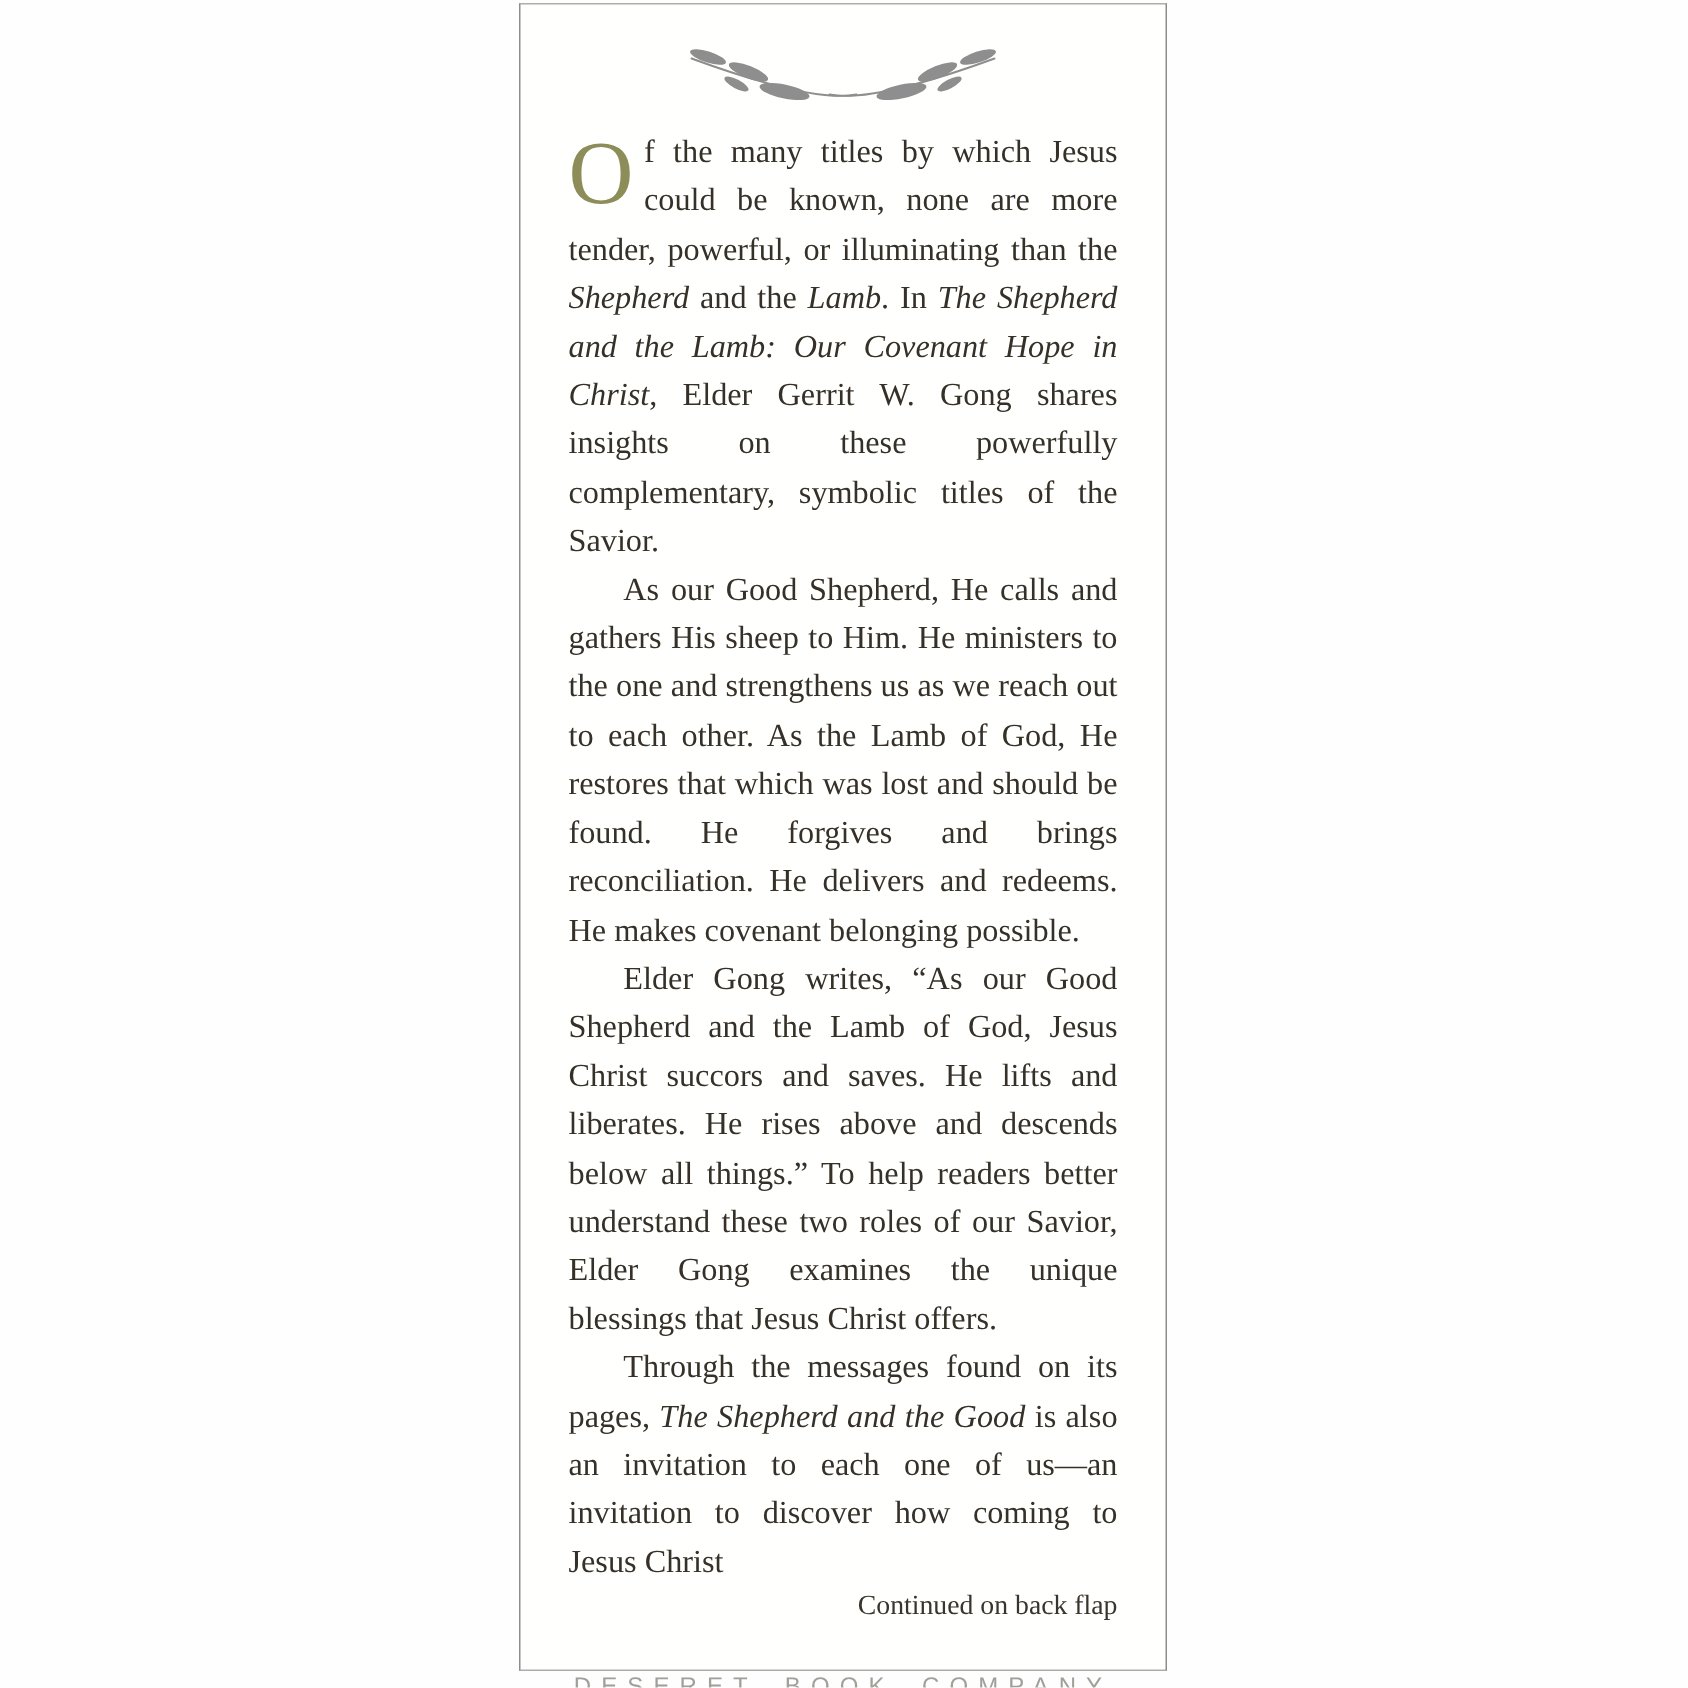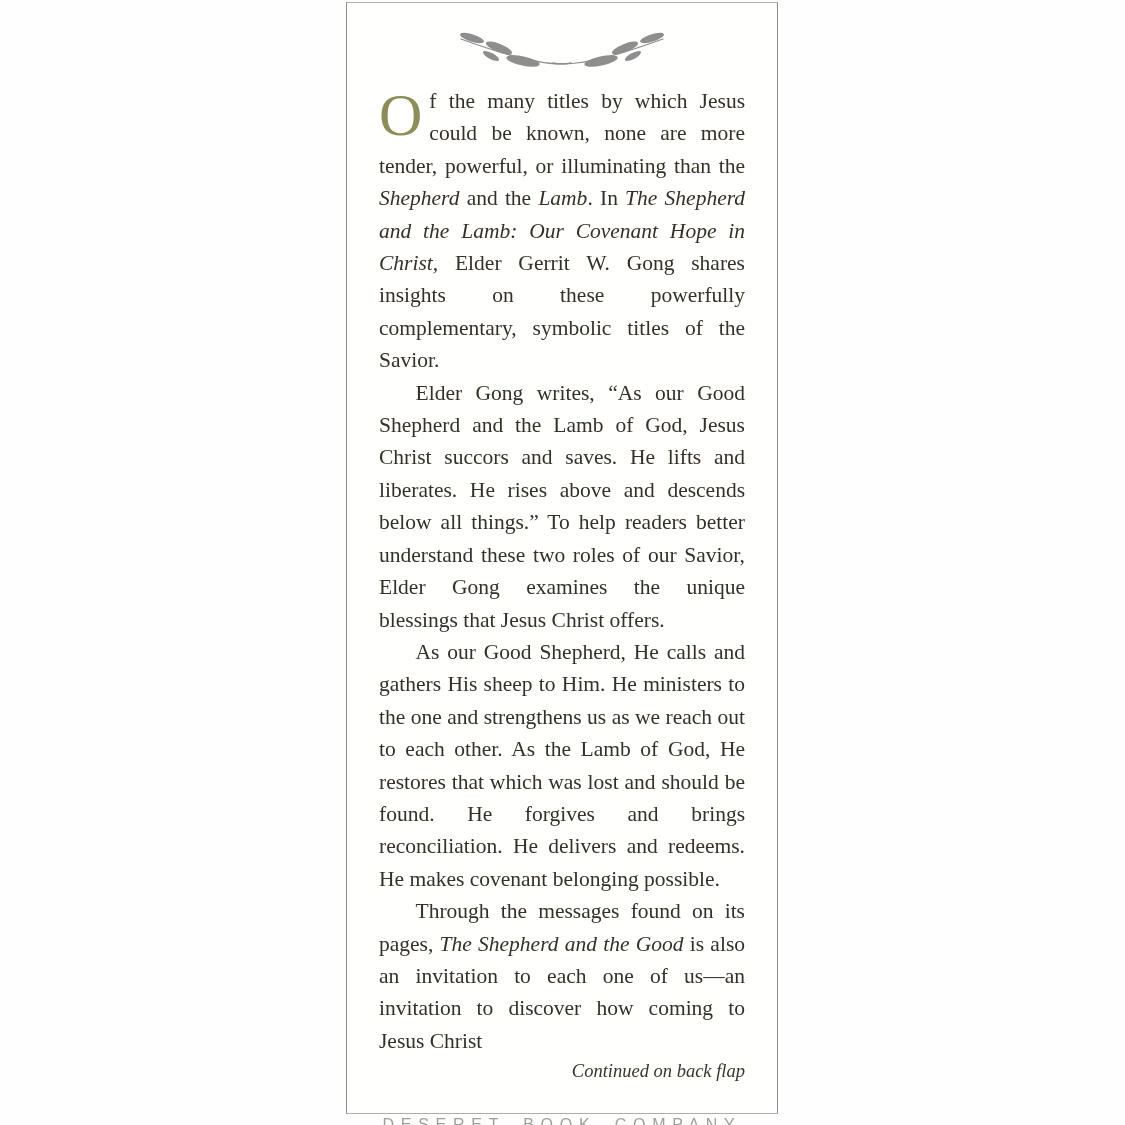--- a/index.html
+++ b/index.html
@@ -57,21 +57,20 @@
     float: left;
     font-size: 60px;
     line-height: 52px;
     padding: 4px 7px 0 0;
     color: #8c8d58;
     font-weight: 400;
   }
   .continued-note {
     margin: 4px 32px 0 32px;
     text-align: right;
-    font-style: italic;
     font-size: 18.5px;
     color: #3a352c;
   }
   .publisher {
     margin-top: 34px;
     text-align: center;
     font-family: "Liberation Sans", sans-serif;
   }
   .publisher-name {
     font-size: 16px;
@@ -101,22 +100,22 @@
           <ellipse cx="154" cy="35" rx="17" ry="4.6" transform="rotate(-12 154 35)"></ellipse>
           <ellipse cx="178" cy="22" rx="14" ry="4.1" transform="rotate(-22 178 22)"></ellipse>
           <ellipse cx="205" cy="12" rx="12.5" ry="3.7" transform="rotate(-18 205 12)"></ellipse>
           <ellipse cx="186" cy="30" rx="9" ry="3.0" transform="rotate(-28 186 30)"></ellipse>
         </g>
       </svg>
     </div>
 
     <div class="body-text">
         <p class="para first"><span class="dropcap">O</span><span>f the many titles by which Jesus could be known, none are more tender, powerful, or illuminating than the </span><em>Shepherd</em><span> and the </span><em>Lamb</em><span>. In </span><em>The Shepherd and the Lamb: Our Covenant Hope in Christ</em><span>, Elder Gerrit W. Gong shares insights on these powerfully complementary, symbolic titles of the Savior.</span></p>
+        <p class="para"><span>As our Good Shepherd, He calls and gathers His sheep to Him. He ministers to the one and strengthens us as we reach out to each other. As the Lamb of God, He restores that which was lost and should be found. He forgives and brings reconciliation. He delivers and redeems. He makes covenant belonging possible.</span></p>
         <p class="para"><span>Elder Gong writes, “As our Good Shepherd and the Lamb of God, Jesus Christ succors and saves. He lifts and liberates. He rises above and descends below all things.” To help readers better understand these two roles of our Savior, Elder Gong examines the unique blessings that Jesus Christ offers.</span></p>
-        <p class="para"><span>As our Good Shepherd, He calls and gathers His sheep to Him. He ministers to the one and strengthens us as we reach out to each other. As the Lamb of God, He restores that which was lost and should be found. He forgives and brings reconciliation. He delivers and redeems. He makes covenant belonging possible.</span></p>
         <p class="para"><span>Through the messages found on its pages, </span><em>The Shepherd and the Good</em><span> is also an invitation to each one of us—an invitation to discover how coming to Jesus Christ</span></p>
       </div>
 
     <div class="continued-note">Continued on back flap</div>
 
     <div class="publisher">
       <div class="publisher-name">DESERET BOOK COMPANY</div>
 
     </div>
 

